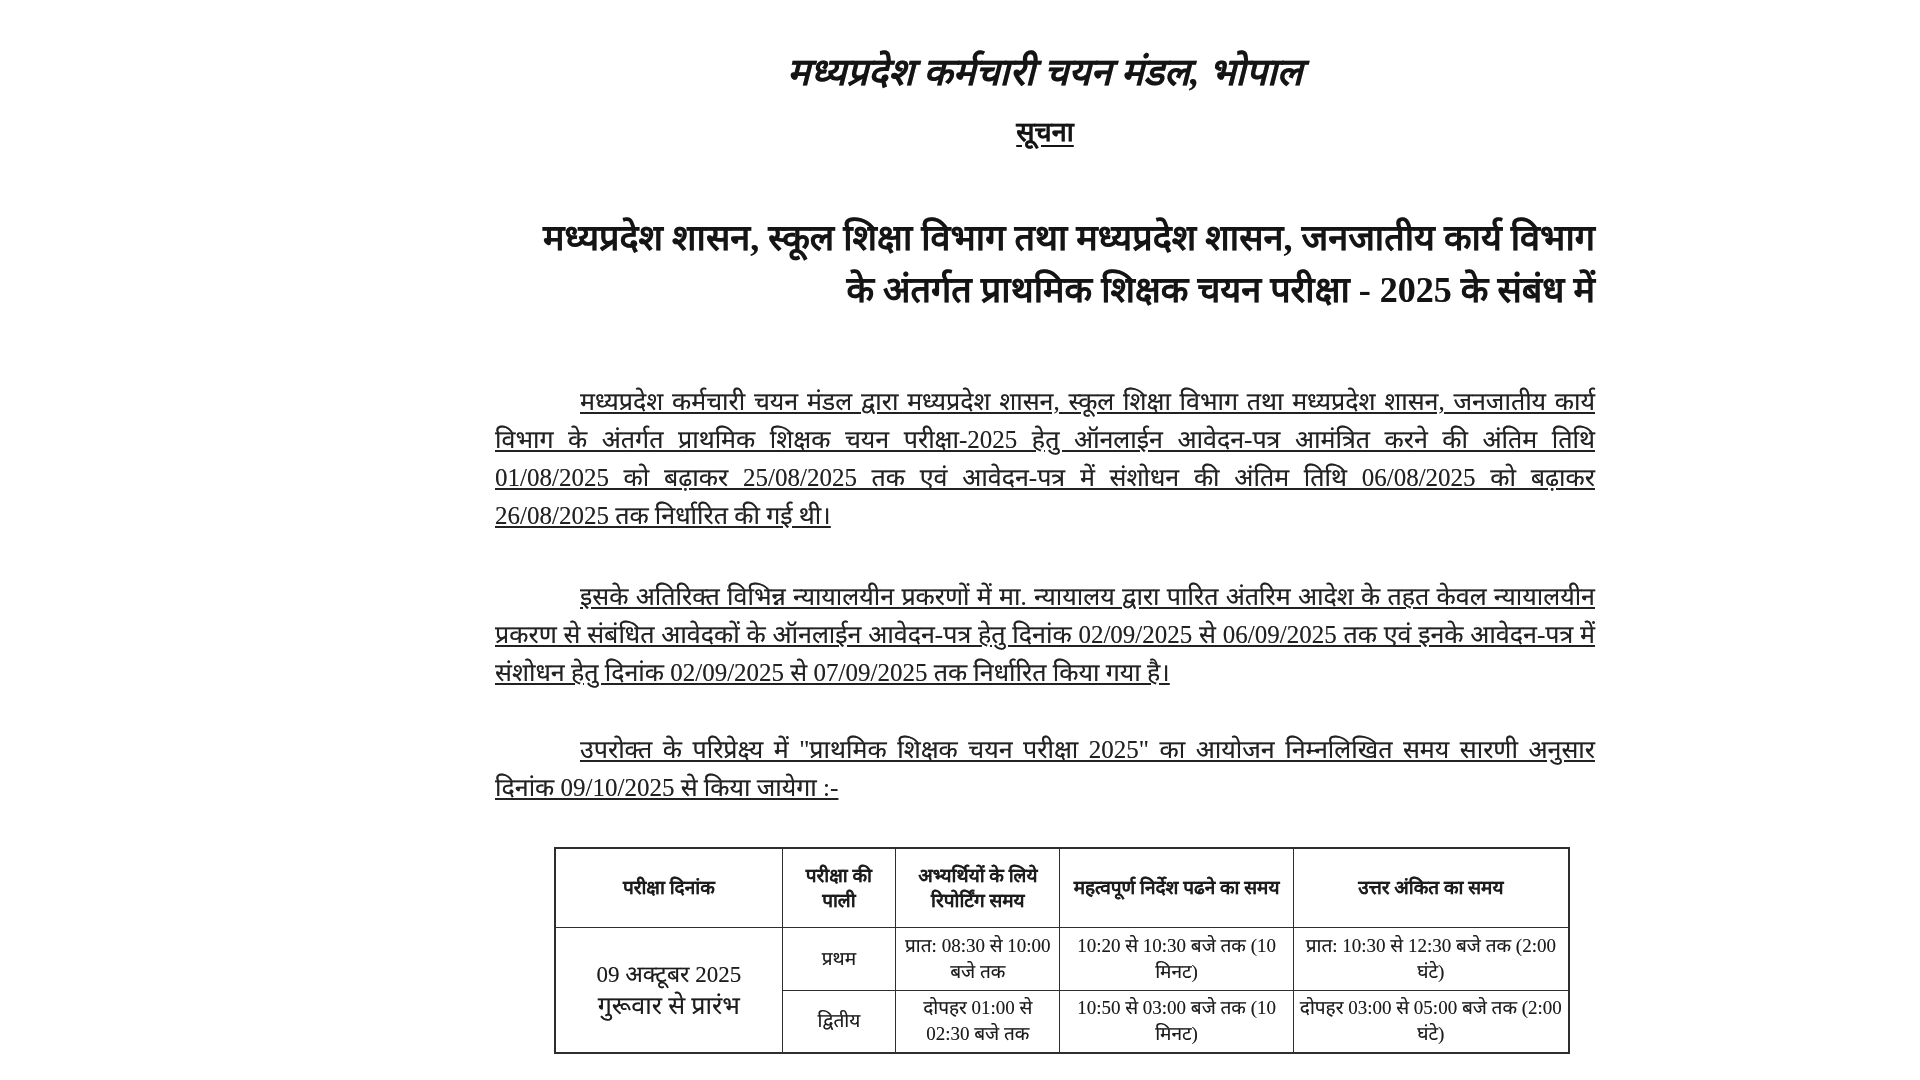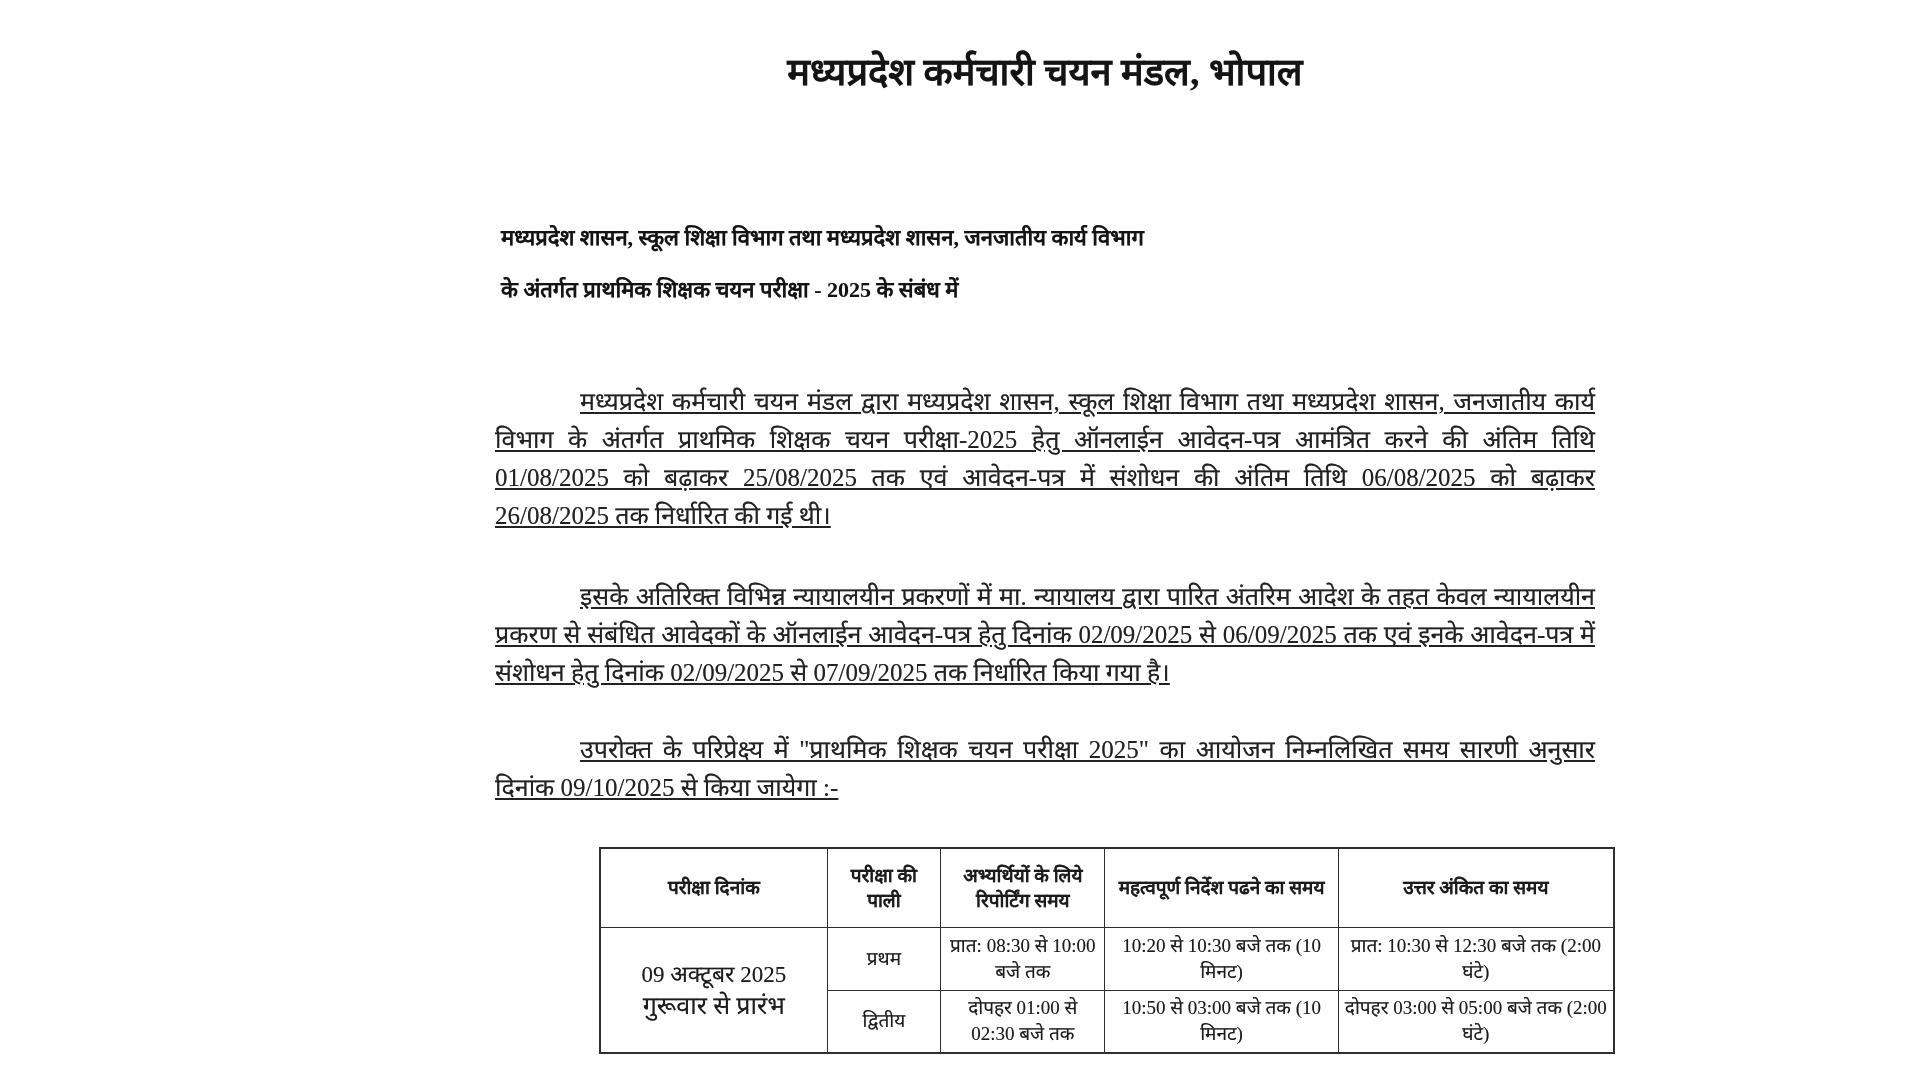--- a/index.html
+++ b/index.html
@@ -9,48 +9,48 @@
     font-family:"Liberation Serif","DejaVu Serif",serif;
     color:#1f1f1f;
   }
   .page{position:relative;width:1920px;height:1080px;background:#ffffff;}
   .doc{position:absolute;left:495px;top:0;width:1100px;height:1080px;}
   .doc *{text-shadow:0 0 0.6px rgba(25,25,25,0.45);}
 
   .title{
     position:absolute;top:48px;left:0;width:100%;
     margin:0;text-align:center;
-    font-size:38px;font-weight:700;line-height:48px;color:#141414;
+    font-size:38px;font-weight:700;line-height:48px;color:#141414;font-style:italic;
   }
   .notice{
     position:absolute;top:112px;left:0;width:100%;
     text-align:center;font-size:27px;font-weight:700;
     text-decoration:underline;text-underline-offset:4px;color:#141414;
   }
   .subject{
-    position:absolute;top:212px;left:6px;width:100%;
-    text-align:left;font-size:22px;font-weight:700;line-height:52px;color:#141414;
+    position:absolute;top:212px;left:0;width:100%;
+    text-align:right;font-size:36px;font-weight:700;line-height:52px;color:#141414;
   }
   .para{
     position:absolute;left:0;width:1100px;margin:0;
     font-size:25px;line-height:38px;text-align:justify;
     text-indent:85px;color:#222222;text-decoration:underline;
   }
   .para-1{top:383px;}
   .para-2{top:578px;}
   .para-3{top:731px;}
 
   .table-caption{
     position:absolute;top:806px;left:59px;width:1016px;
     text-align:center;font-size:25px;font-weight:700;color:#1a1a1a;
   }
   .schedule{
     position:absolute;top:847px;left:59px;width:1016px;
     border-collapse:collapse;table-layout:fixed;
-    font-size:19px;color:#1c1c1c;margin-left:45px;
+    font-size:19px;color:#1c1c1c;
   }
   .schedule th,.schedule td{
     border:1.6px solid #2e2e2e;
     text-align:center;vertical-align:middle;
     padding:2px 6px;line-height:26px;
     overflow:hidden;
   }
   .schedule{border:2.5px solid #2e2e2e;}
   .col-1{width:22.4%;} .col-2{width:11.2%;} .col-3{width:16.2%;}
   .col-4{width:23.0%;} .col-5{width:27.2%;}
@@ -62,20 +62,21 @@
   .date-line-2{font-size:25px;line-height:30px;}
 </style>
 </head>
 <body>
 
 <div class="page">
   <div class="doc">
 
     <h1 class="title">मध्यप्रदेश कर्मचारी चयन मंडल, भोपाल</h1>
 
+    <div class="notice">सूचना</div>
 
     <div class="subject">
       <div>मध्यप्रदेश शासन, स्कूल शिक्षा विभाग तथा मध्यप्रदेश शासन, जनजातीय कार्य विभाग</div>
       <div>के अंतर्गत प्राथमिक शिक्षक चयन परीक्षा - 2025 के संबंध में</div>
     </div>
 
     <p class="para para-1">मध्यप्रदेश कर्मचारी चयन मंडल द्वारा मध्यप्रदेश शासन, स्कूल शिक्षा विभाग तथा मध्यप्रदेश शासन, जनजातीय कार्य विभाग के अंतर्गत प्राथमिक शिक्षक चयन परीक्षा-2025 हेतु ऑनलाईन आवेदन-पत्र आमंत्रित करने की अंतिम तिथि 01/08/2025 को बढ़ाकर 25/08/2025 तक एवं आवेदन-पत्र में संशोधन की अंतिम तिथि 06/08/2025 को बढ़ाकर 26/08/2025 तक निर्धारित की गई थी।</p>
 
     <p class="para para-2">इसके अतिरिक्त विभिन्न न्यायालयीन प्रकरणों में मा. न्यायालय द्वारा पारित अंतरिम आदेश के तहत केवल न्यायालयीन प्रकरण से संबंधित आवेदकों के ऑनलाईन आवेदन-पत्र हेतु दिनांक 02/09/2025 से 06/09/2025 तक एवं इनके आवेदन-पत्र में संशोधन हेतु दिनांक 02/09/2025 से 07/09/2025 तक निर्धारित किया गया है।</p>
 

